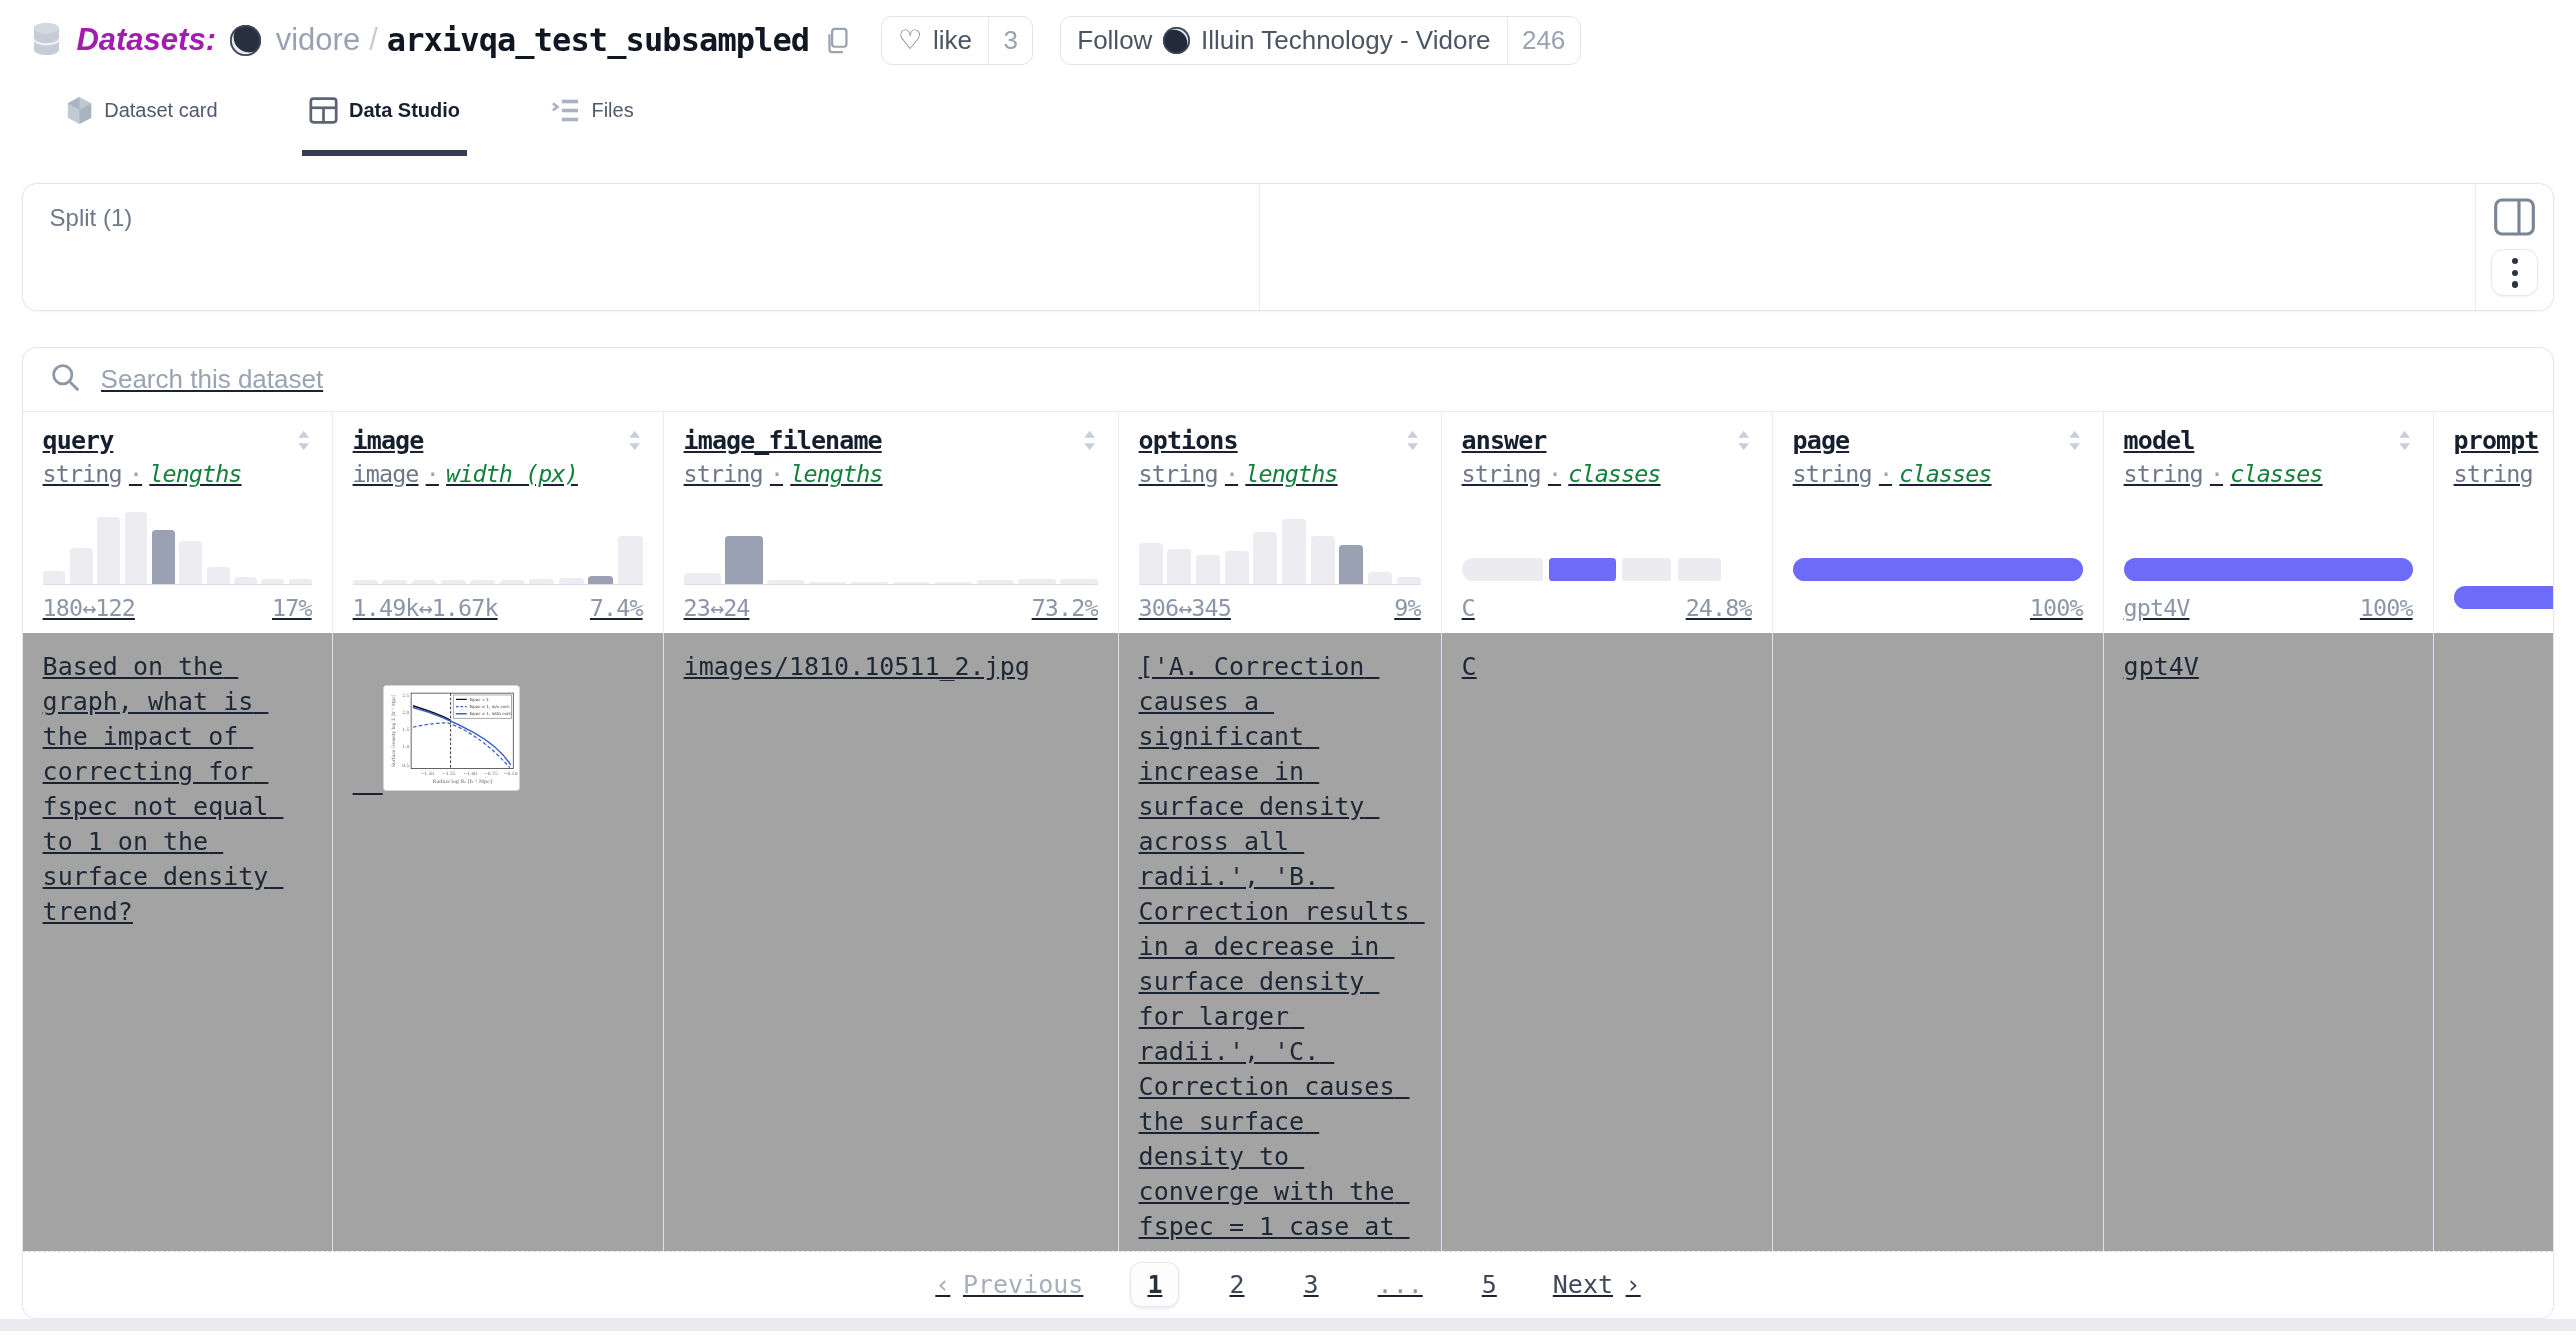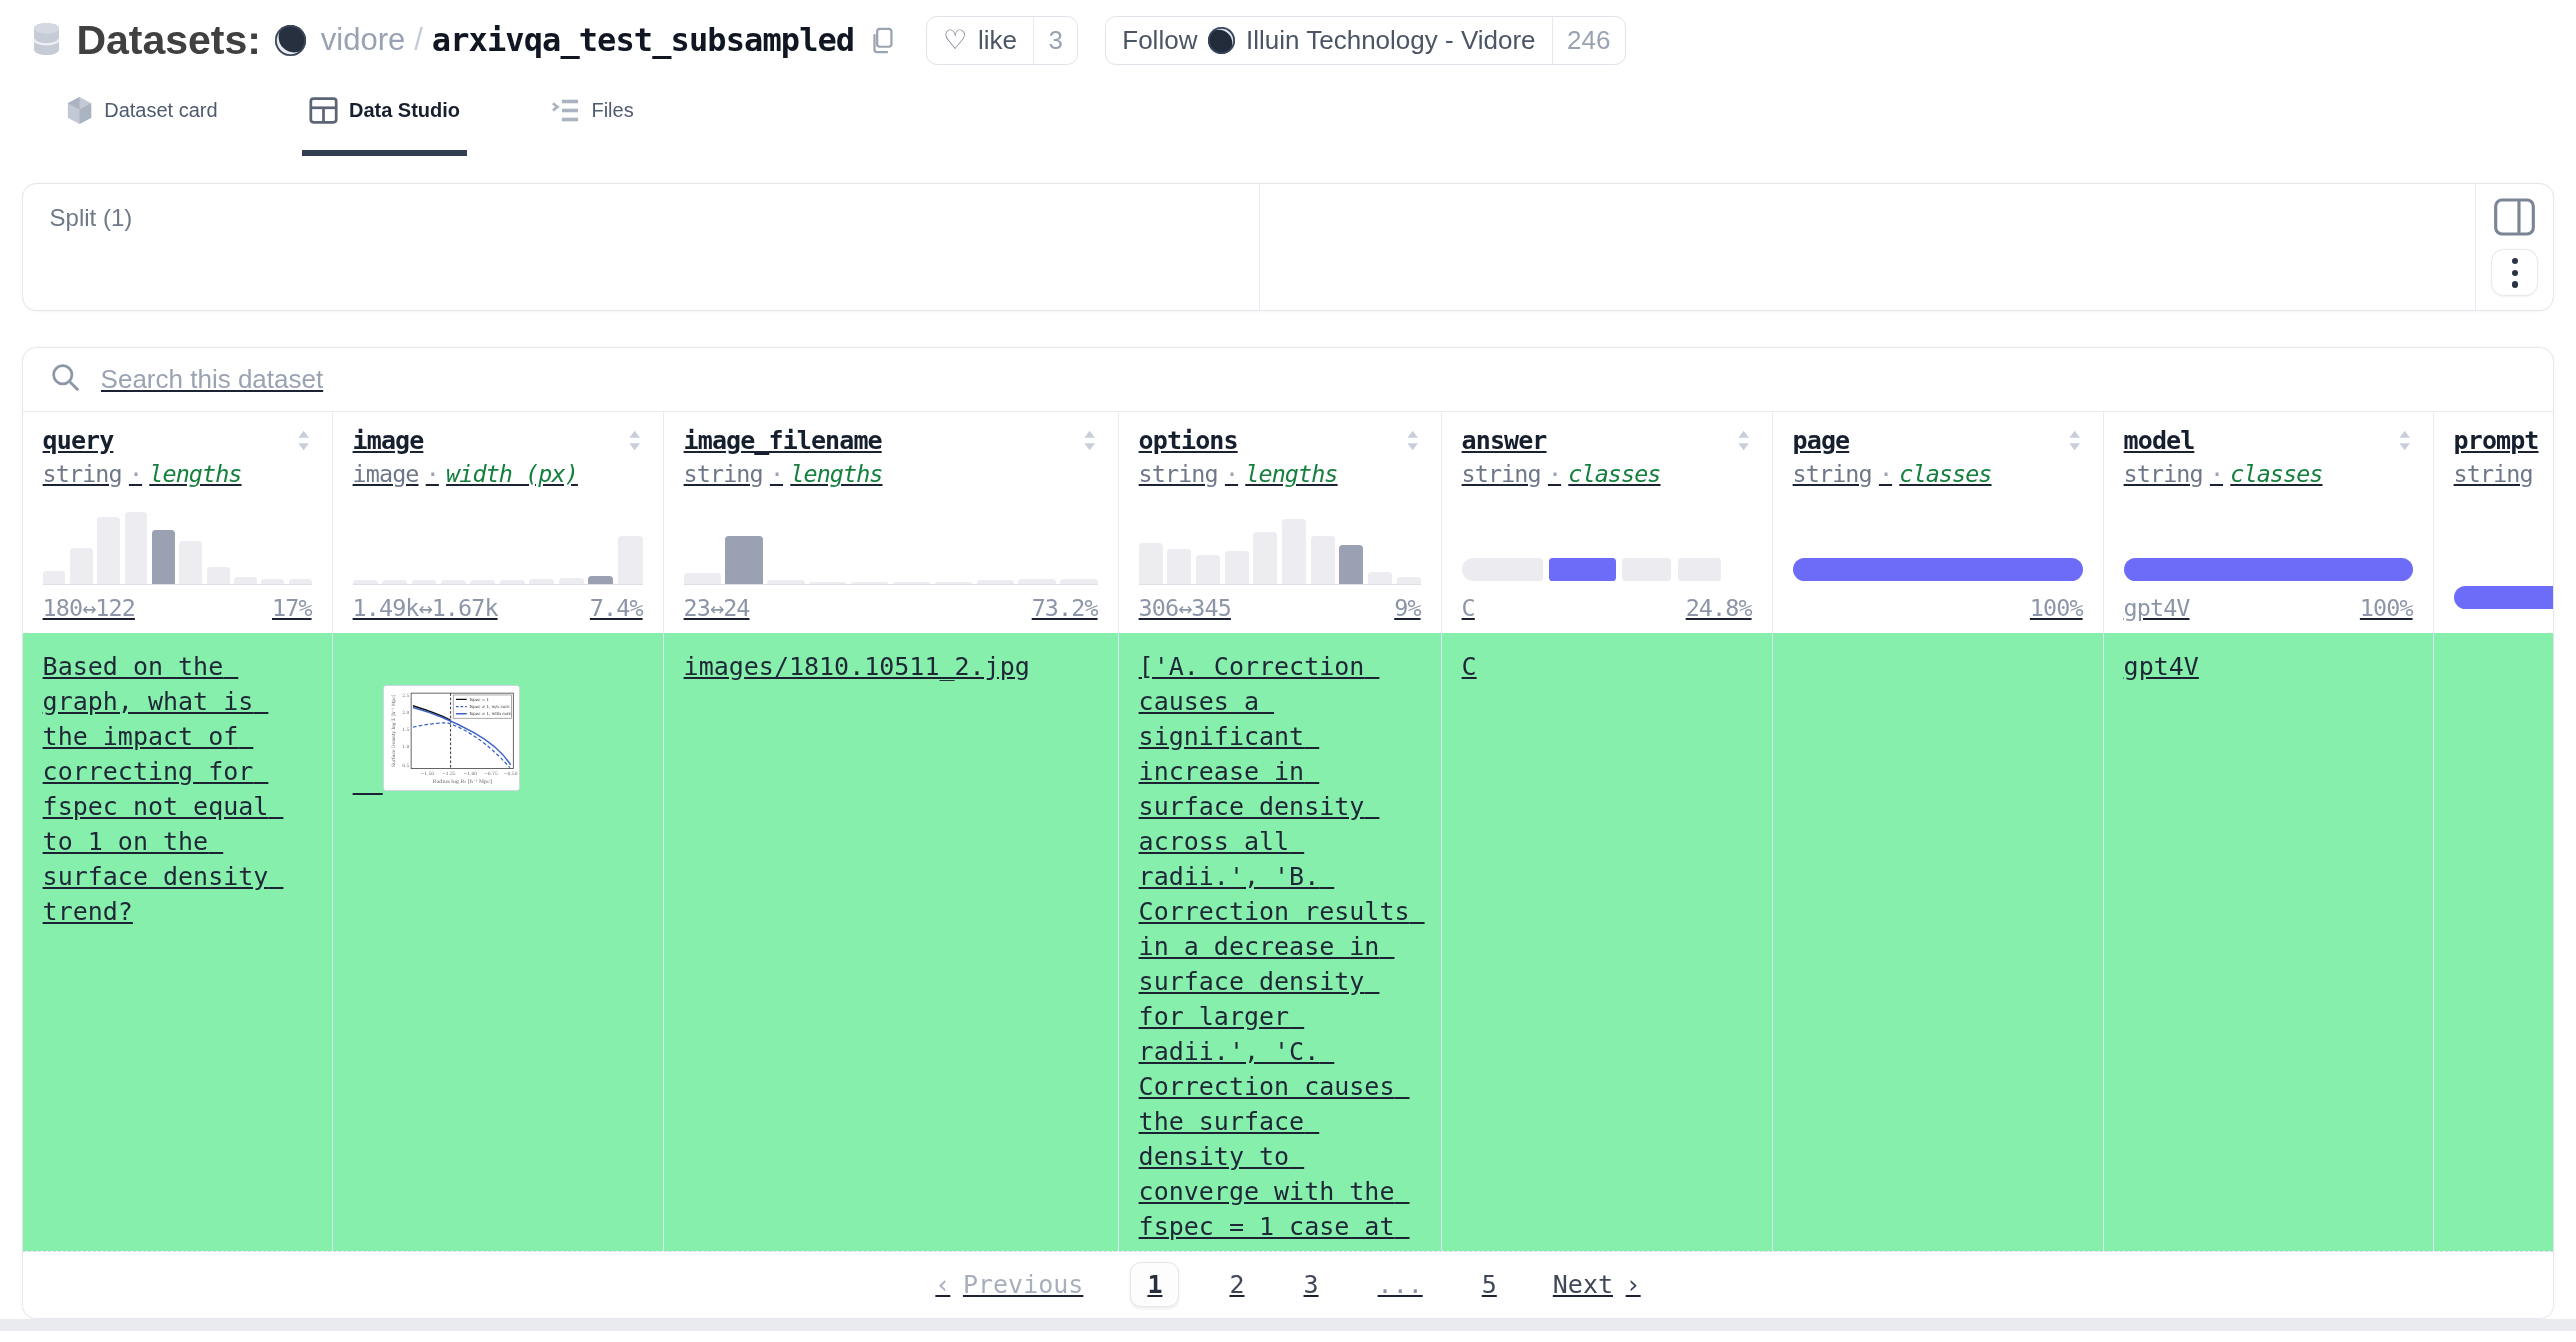--- a/index.html
+++ b/index.html
@@ -2,21 +2,21 @@
 <html style="font-size:14.4px"><head>
 <meta charset="utf-8">
 <style>
   html,body{margin:0;padding:0;background:#fff;width:2576px;height:1343px;overflow:hidden;
     font-family:"Liberation Sans",sans-serif;color:#1b2332;}
   .mono{font-family:"DejaVu Sans Mono",monospace;}
 
   
   .topbar{display:flex;align-items:center;gap:14.4px;padding:14.4px 0 0 31px;height:52px;}
   .db-icon{flex:0 0 auto;}
-  .crumb-label{font-size:41px;font-weight:700;color:#404040;}
+  .crumb-label{font-size:31px;font-weight:700;color:#a21caf;font-style:italic;}
   .avatar{width:31px;height:31px;border-radius:50%;background:radial-gradient(circle at 35% 30%,#3a4address,#232c3d),#27303f;
     background:#27303f;box-shadow:inset 0 0 0 1.8px #3c465a, inset 3.6px -3.6px 0 0 #e8ebf0;}
   .owner-link{font-size:31px;color:#99a2b2;text-decoration:none;}
   .slash{font-size:31px;color:#c6ccd6;margin:0 -5.4px;}
   .ds-name{font-size:32px;font-weight:700;color:#101622;letter-spacing:-0.9px;}
   .copy-btn{background:none;border:none;padding:3.6px;cursor:pointer;line-height:0;margin-left:-1.8px;}
   .pill-btn{display:flex;align-items:center;height:49px;border:0.9px solid #e0e3e9;border-radius:10.8px;
     background:#fff;font-size:26px;color:#4b5563;overflow:hidden;margin-left:12.6px;cursor:pointer;padding:0;}
   .pill-main{display:flex;align-items:center;gap:10.8px;padding:0 16px;}
   .pill-count{display:flex;align-items:center;padding:0 14.4px;height:100%;border-left:0.9px solid #e6e9ee;color:#9aa3b2;}
@@ -72,21 +72,21 @@
   .segbar{height:23.4px;display:flex;gap:6.3px;}
   .seg{background:#ececf0;height:100%;}
   .seg.sel{background:#6c6cf8;}
   .seg.first{border-radius:11.7px 3.6px 3.6px 11.7px;}
   .seg:not(.first):not(.last){border-radius:3.6px;}
   .seg.last{border-radius:3.6px 11.7px 11.7px 3.6px;}
   .seg.first.last{border-radius:11.7px;}
   .col-stats{margin-top:9px;display:flex;justify-content:space-between;
     font-family:"DejaVu Sans Mono",monospace;font-size:23.4px;color:#8d96a8;letter-spacing:-0.9px;}
 
-  .data-row{display:flex;height:623px;background:#86efac;box-sizing:border-box;}
+  .data-row{display:flex;height:623px;background:#a3a3a3;box-sizing:border-box;}
   .cell{flex:0 0 auto;box-sizing:border-box;border-right:0.9px solid #d9e4f5;padding:16px 20px;
     font-family:"DejaVu Sans Mono",monospace;font-size:25px;line-height:35px;color:#1e2735;
     overflow:hidden;white-space:pre-wrap;word-break:break-word;cursor:pointer;}
   .thumb{background:#fff;border:0.9px solid #cdd5e2;border-radius:3.6px;margin-top:1.8px;}
 
   
   .pagination{flex:0 0 auto;height:66px;border-top:1.8px dashed #d8dce3;display:flex;align-items:center;justify-content:center;gap:41px;
     font-family:"DejaVu Sans Mono",monospace;font-size:25px;color:#3f4758;background:#fff;}
   .page-prev{color:#a7aebc;display:flex;align-items:center;gap:12.6px;background:none;border:none;font:inherit;cursor:pointer;}
   .page-next{color:#3f4758;display:flex;align-items:center;gap:12.6px;background:none;border:none;font:inherit;cursor:pointer;}

